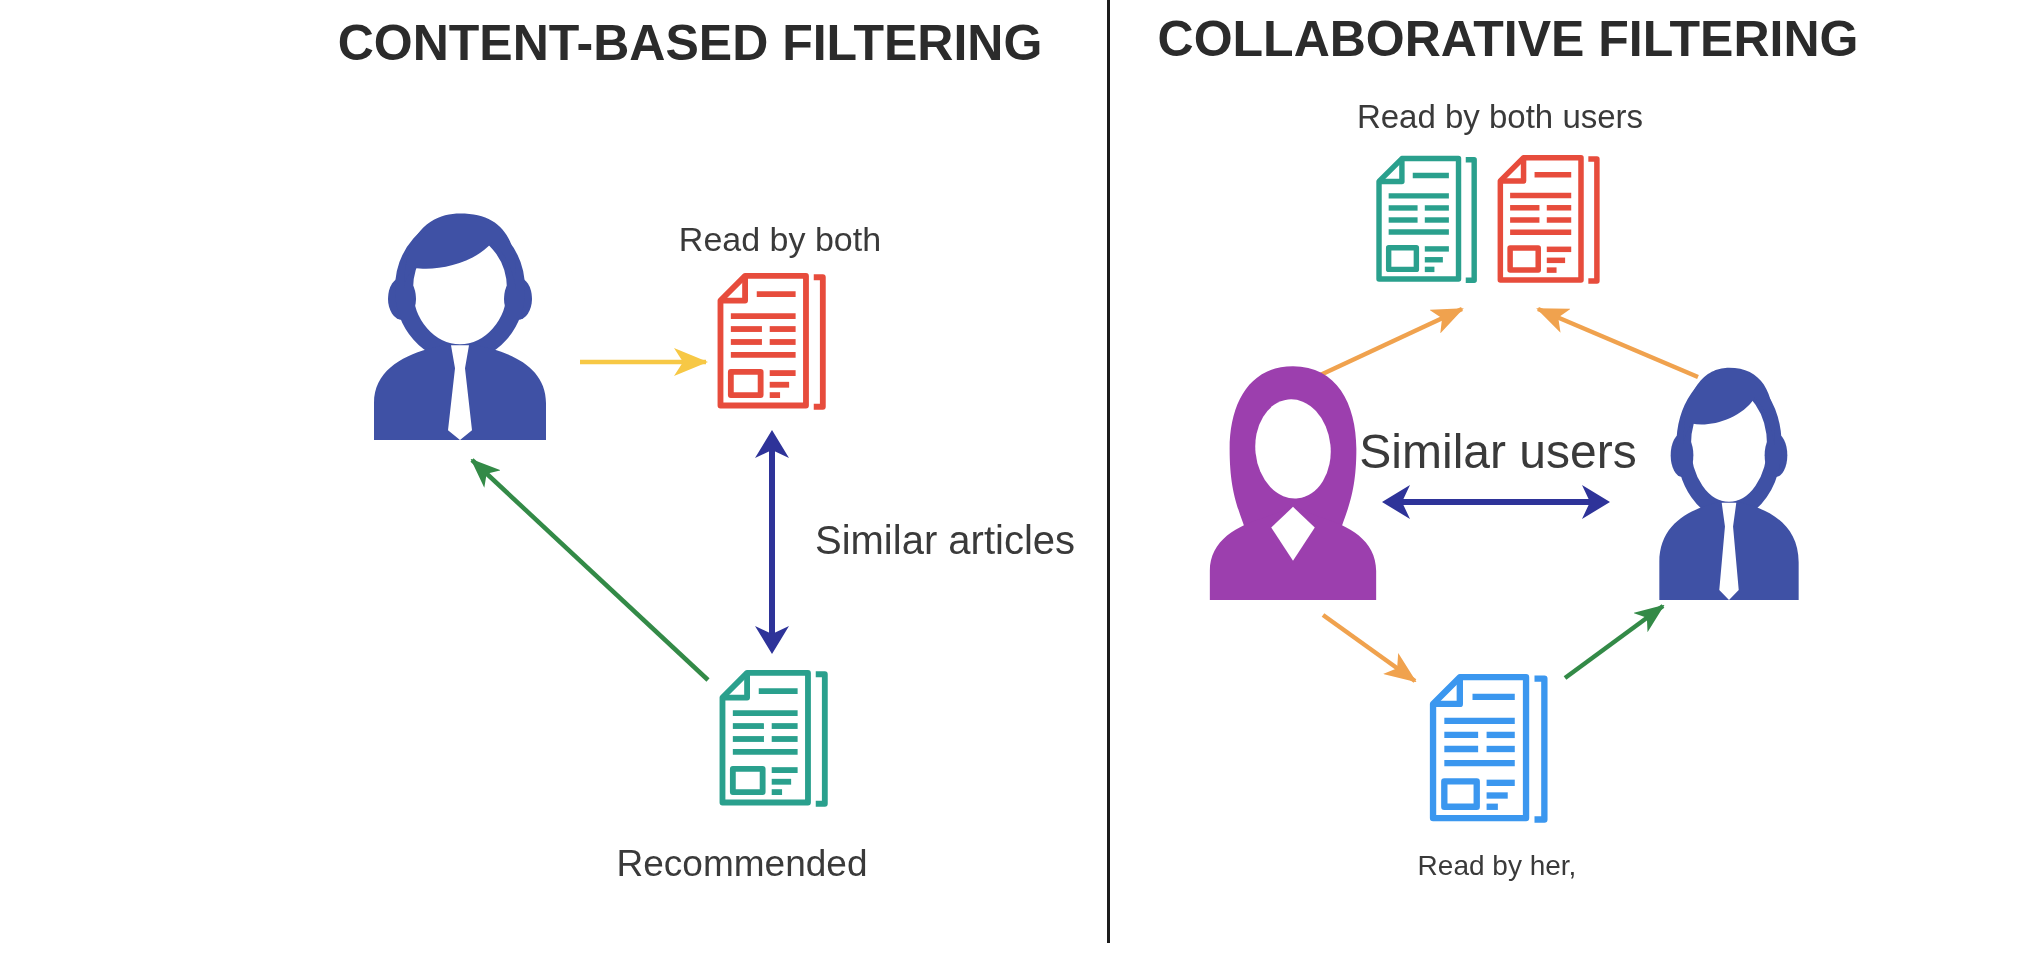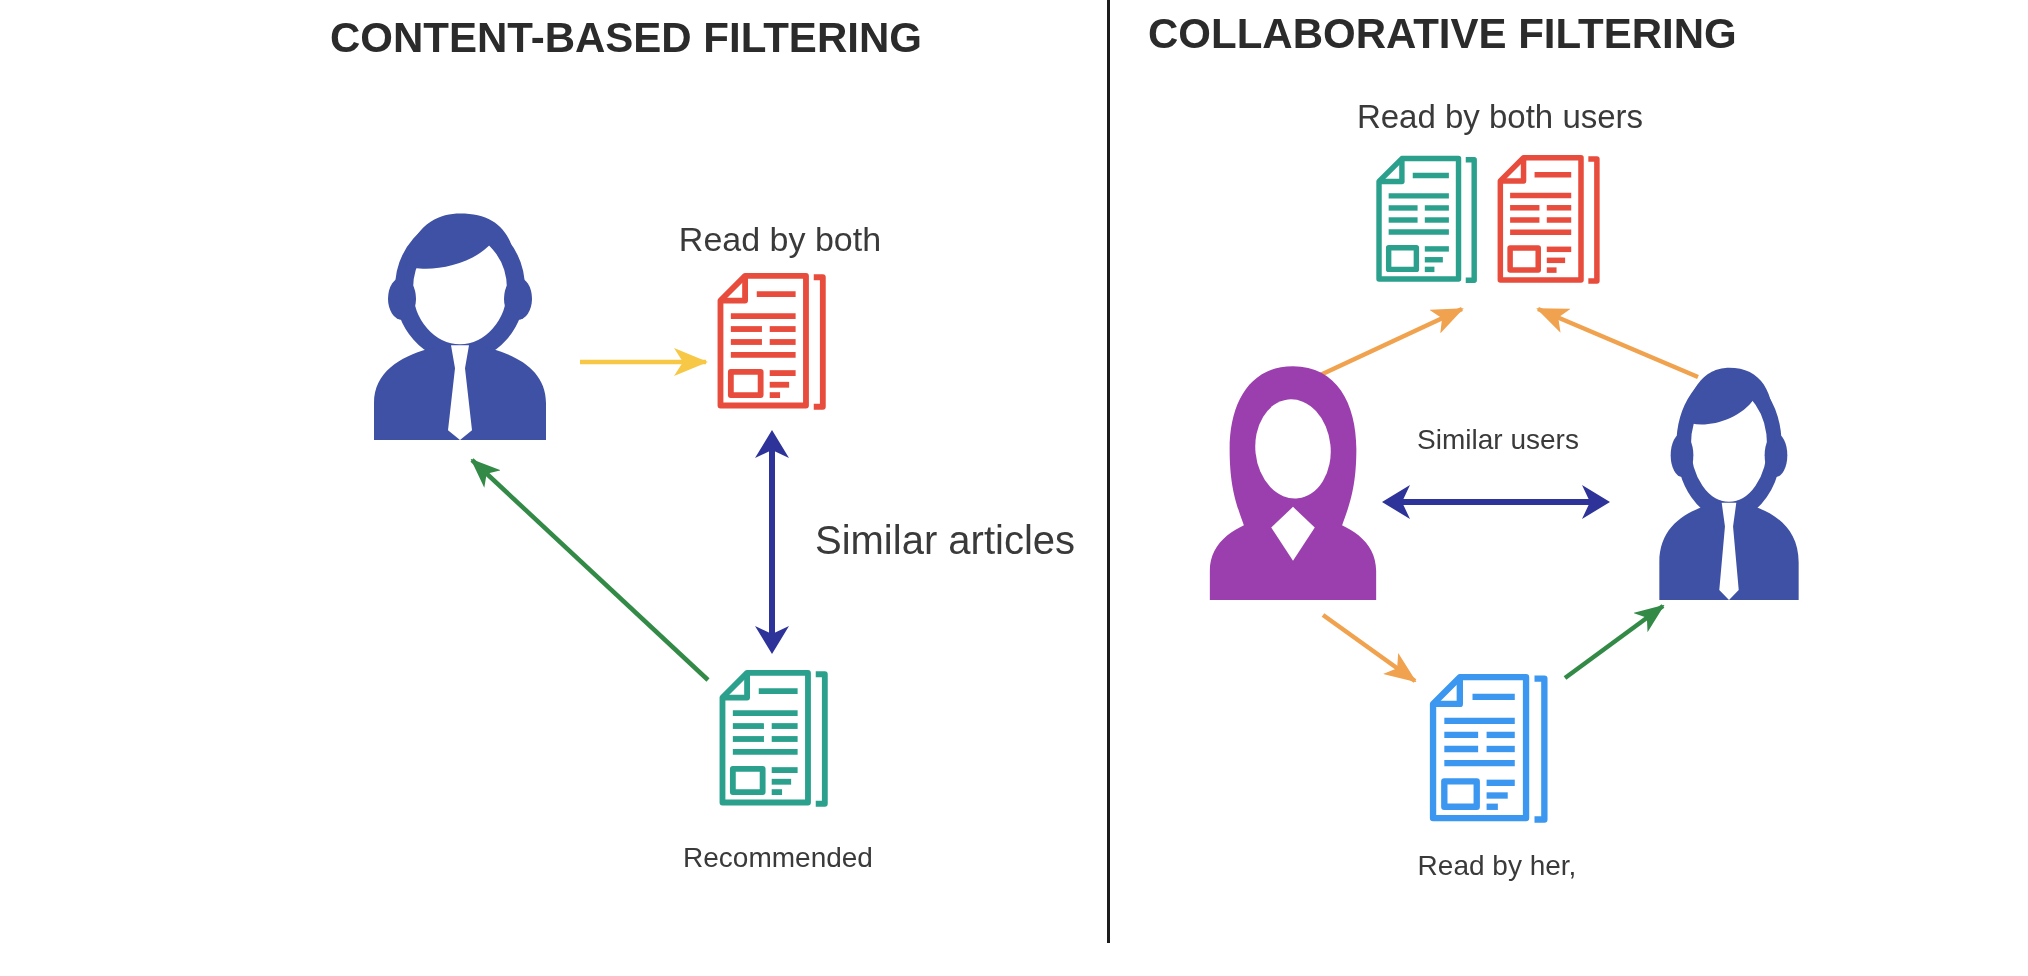--- a/index.html
+++ b/index.html
@@ -21,24 +21,25 @@
   html,body{background:#fff;}
   #canvas{
     position:relative;
     width:2028px;height:976px;
     background:var(--bg);
     overflow:hidden;
     font-family:"Liberation Sans", sans-serif;
   }
   .abs{position:absolute;}
   .title{
-    font-size:42px;
+    font-size:50px;
     font-weight:600;
     letter-spacing:0px;
     color:var(--title-text);
+    text-align:center;
     white-space:nowrap;
   }
   .label{
     color:var(--label-text);
     text-align:center;
     white-space:nowrap;
   }
   .divider{
     width:3px;
     background:var(--divider);
@@ -136,21 +137,21 @@
   <div class="abs label" style="left:790px;top:518px;width:310px;font-size:40px;">Similar articles</div>
 
   <svg class="abs" style="left:450px;top:440px;" width="270" height="250">
     <line class="green-line" x1="258" y1="240" x2="22" y2="20" stroke-width="4.5" marker-end="url(#mh-green)"></line>
   </svg>
 
   <svg class="abs c-teal" style="left:716px;top:668px;" width="114" height="142">
     <use href="#doc-icon" width="114" height="142"></use>
   </svg>
 
-  <div class="abs label" style="left:628px;top:840px;width:300px;font-size:28px;line-height:1.28;">
+  <div class="abs label" style="left:592px;top:840px;width:300px;font-size:37px;line-height:1.28;">
     <div>Recommended</div>
   </div>
 
   <div class="abs divider" style="left:1107px;top:0px;height:943px;"></div>
 
   <div class="abs title" style="left:1148px;top:10px;width:720px;">COLLABORATIVE FILTERING</div>
 
   <div class="abs label" style="left:1350px;top:98px;width:300px;font-size:33px;">Read by both users</div>
 
   <svg class="abs c-teal" style="left:1373px;top:154px;" width="106" height="132">
@@ -165,21 +166,21 @@
   </svg>
 
   <svg class="abs" style="left:1520px;top:295px;" width="190" height="95">
     <line class="orange-line" x1="178" y1="82" x2="18" y2="14" stroke-width="4.5" marker-end="url(#mh-orange)"></line>
   </svg>
 
   <svg class="abs c-woman" style="left:1194px;top:362px;" width="198" height="238">
     <use href="#woman-icon" width="198" height="238"></use>
   </svg>
 
-  <div class="abs label" style="left:1348px;top:424px;width:300px;font-size:28px;">Similar users</div>
+  <div class="abs label" style="left:1348px;top:424px;width:300px;font-size:48px;">Similar users</div>
 
   <svg class="abs" style="left:1382px;top:480px;" width="228" height="44">
     <line class="navy-line" x1="18" y1="22" x2="210" y2="22" stroke-width="6"></line>
     <polygon class="navy-part" points="0,22 28,5 20,22 28,39"></polygon>
     <polygon class="navy-part" points="228,22 200,5 208,22 200,39"></polygon>
   </svg>
 
   <svg class="abs c-man" style="left:1648px;top:352px;" width="162" height="248">
     <use href="#man-icon" width="162" height="248"></use>
   </svg>

